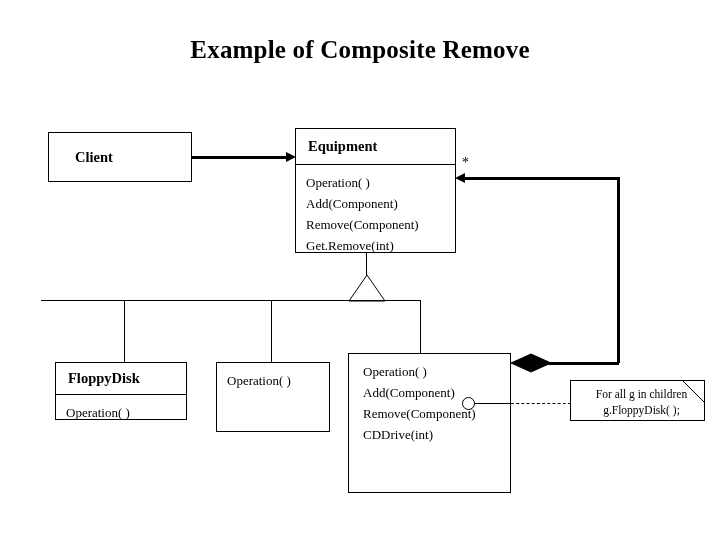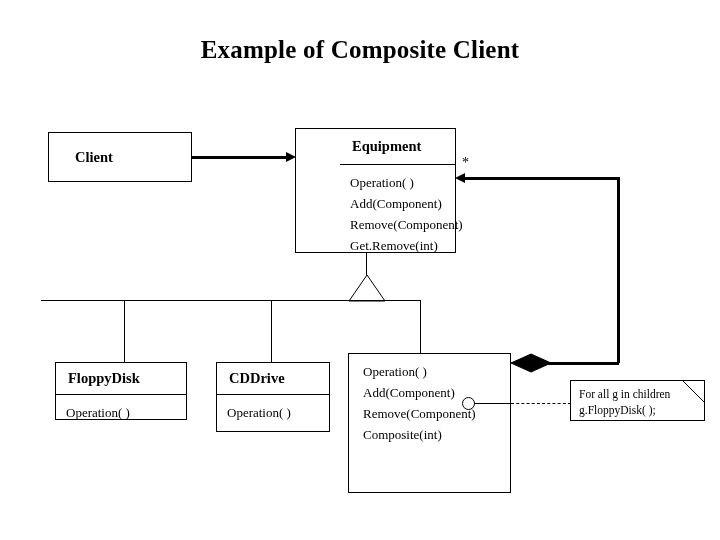--- a/index.html
+++ b/index.html
@@ -57,21 +57,21 @@
   .uml-class .op {
     font-size: 13px;
     line-height: 21px;
     white-space: nowrap;
   }
 
   
   #class-client      { left: 48px;  top: 132px; width: 144px; height: 50px; }
   #class-client .class-name { height: 48px; padding-left: 26px; font-family: Liberation Serif, serif; }
 
-  #class-equipment   { left: 295px; top: 128px; width: 161px; height: 125px; padding-left: 44px; }
+  #class-equipment   { left: 295px; top: 128px; width: 161px; height: 125px; }
   #class-equipment .class-name { height: 36px; }
   #class-equipment .class-ops  { height: 87px; }
 
   #class-floppydisk  { left: 55px;  top: 362px; width: 132px; height: 58px; }
   #class-floppydisk .class-name { height: 32px; }
   #class-floppydisk .class-ops  { height: 36px; }
 
   #class-cddrive     { left: 216px; top: 362px; width: 114px; height: 70px; }
   #class-cddrive .class-name { height: 32px; }
   #class-cddrive .class-ops  { height: 36px; }
@@ -143,40 +143,41 @@
     background: #ffffff;
     border: 1px solid #000000;
   }
   .uml-note .note-body {
     padding: 5px 0 0 8px;
   }
   .uml-note .note-line {
     font-size: 11.5px;
     line-height: 16px;
     white-space: nowrap;
+    text-align: center;
   }
   .note-fold {
     position: absolute;
     overflow: visible;
   }
 
   
   .multiplicity {
     position: absolute;
     font-size: 14px;
     line-height: 14px;
     font-family: "Liberation Serif", "DejaVu Serif", serif;
   }
 </style>
 </head>
 <body>
 
 <div id="canvas">
 
-  <div class="diagram-title">Example of Composite Client</div>
+  <div class="diagram-title">Example of Composite Remove</div>
 
   <div class="uml-class" id="class-client">
     <div class="class-name">Client</div>
   </div>
 
   <div class="line-h thick" style="left:192px; top:156px; width:94px;"></div>
   <div class="arrow-right" style="left:286px; top:152px;"></div>
 
   <div class="uml-class" id="class-equipment">
     <div class="class-name divided">Equipment</div>
@@ -216,32 +217,31 @@
   <div class="line-v" style="left:420px; top:300px; height:53px;"></div>
 
   <div class="uml-class" id="class-floppydisk">
     <div class="class-name divided">FloppyDisk</div>
     <div class="class-ops">
       <div class="op">Operation( )</div>
     </div>
   </div>
 
   <div class="uml-class" id="class-cddrive">
-    <div class="class-name divided">CDDrive</div>
     <div class="class-ops">
       <div class="op">Operation( )</div>
     </div>
   </div>
 
   <div class="uml-class" id="class-composite">
     <div class="class-ops">
       <div class="op">Operation( )</div>
       <div class="op">Add(Component)</div>
       <div class="op">Remove(Component)</div>
-      <div class="op">Composite(int)</div>
+      <div class="op">CDDrive(int)</div>
     </div>
   </div>
 
   <div class="note-anchor" style="left:462px; top:397px; width:13px; height:13px;"></div>
   <div class="line-h" style="left:474px; top:403px; width:37px;"></div>
   <div class="line-h dashed" style="left:511px; top:403px; width:60px;"></div>
 
   <div class="uml-note" style="left:570px; top:380px; width:135px; height:41px;">
     <div class="note-body">
       <div class="note-line">For all g in children</div>

